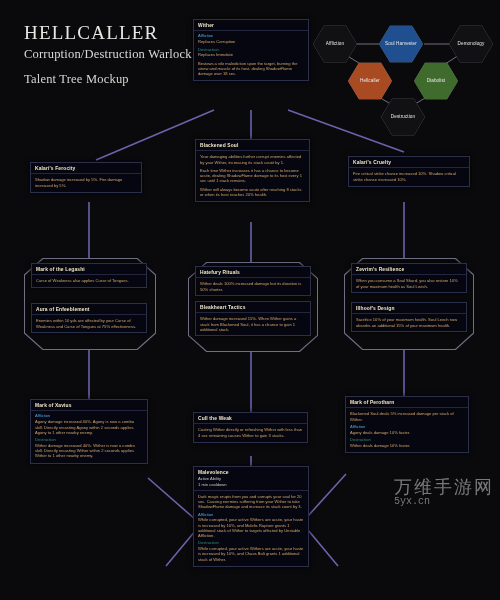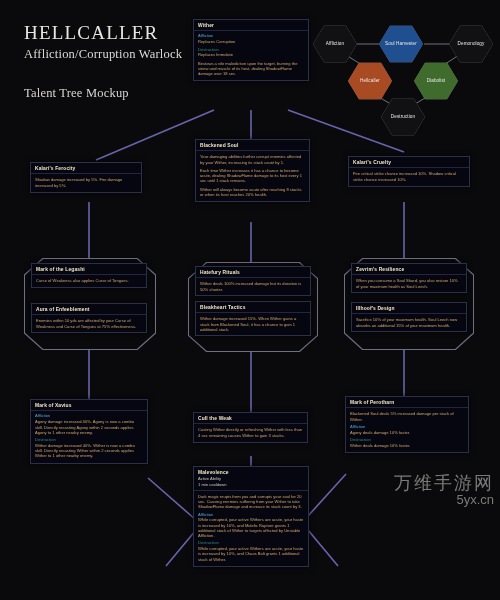--- a/index.html
+++ b/index.html
@@ -19,21 +19,21 @@
   .hdr{position:absolute;left:24px;top:22px;z-index:6;}
   .hdr .t1{
     font-size:19px;letter-spacing:1.2px;color:#e8e6e3;
     font-family:"Liberation Serif",serif;font-weight:400;
   }
   .hdr .t2{
     font-size:12.5px;color:#dcdad7;margin-top:3px;letter-spacing:.2px;
     font-family:"Liberation Serif",serif;
   }
   .hdr .t3{
-    font-size:12.5px;color:#d8d6d3;margin-top:24px;letter-spacing:.2px;
+    font-size:12.5px;color:#d8d6d3;margin-top:10px;letter-spacing:.2px;
     font-family:"Liberation Serif",serif;
   }
 
   
   .hex{
     position:absolute;width:44px;height:38px;
     display:flex;align-items:center;justify-content:center;
     text-align:center;line-height:1.05;
     font-size:4.6px;color:#e9e9ec;letter-spacing:.1px;
     clip-path:polygon(25% 2%,75% 2%,100% 50%,75% 98%,25% 98%,0% 50%);
@@ -90,24 +90,24 @@
   .seg{margin-bottom:3px;}
   .seg:last-child{margin-bottom:0;}
 
   
   .tip.stack{padding:3px 4px;}
 
   
   .wm{
     position:absolute;right:6px;bottom:6px;z-index:9;
     color:#8d8d8d;font-size:18px;letter-spacing:2px;
-    font-family:Liberation Sans, sans-serif;
+    font-family:Liberation Mono, monospace;
     opacity:.85;
   }
-  .wm .sm{font-size:13px;letter-spacing:0;display:block;text-align:right;margin-top:-3px;}
+  .wm .sm{font-size:10px;letter-spacing:0;display:block;margin-top:-3px;}
 </style>
 </head>
 <body>
 
 <div id="stage">
 
   <svg id="links" viewBox="0 0 500 600">
     <g stroke="#6f68b5" stroke-width="1.6" fill="none" opacity="0.95">
 
       <line x1="214" y1="110" x2="96" y2="160"></line>
@@ -143,21 +143,21 @@
       <line x1="424" y1="44" x2="455" y2="44"></line>
       <line x1="346" y1="55" x2="370" y2="70"></line>
       <line x1="459" y1="55" x2="436" y2="70"></line>
       <line x1="372" y1="93" x2="394" y2="106"></line>
       <line x1="433" y1="93" x2="412" y2="106"></line>
     </g>
   </svg>
 
   <div class="hdr">
     <div class="t1">HELLCALLER</div>
-    <div class="t2">Affliction/Corruption Warlock</div>
+    <div class="t2">Corruption/Destruction Warlock</div>
     <div class="t3">Talent Tree Mockup</div>
   </div>
 
   <div class="hexring" style="left:313px;top:25px;">
       <div class="inner"></div>
     </div>
   <div class="hex" style="left:313px;top:25px;">
     <span class="hexlbl">Affliction</span>
   </div>
 

